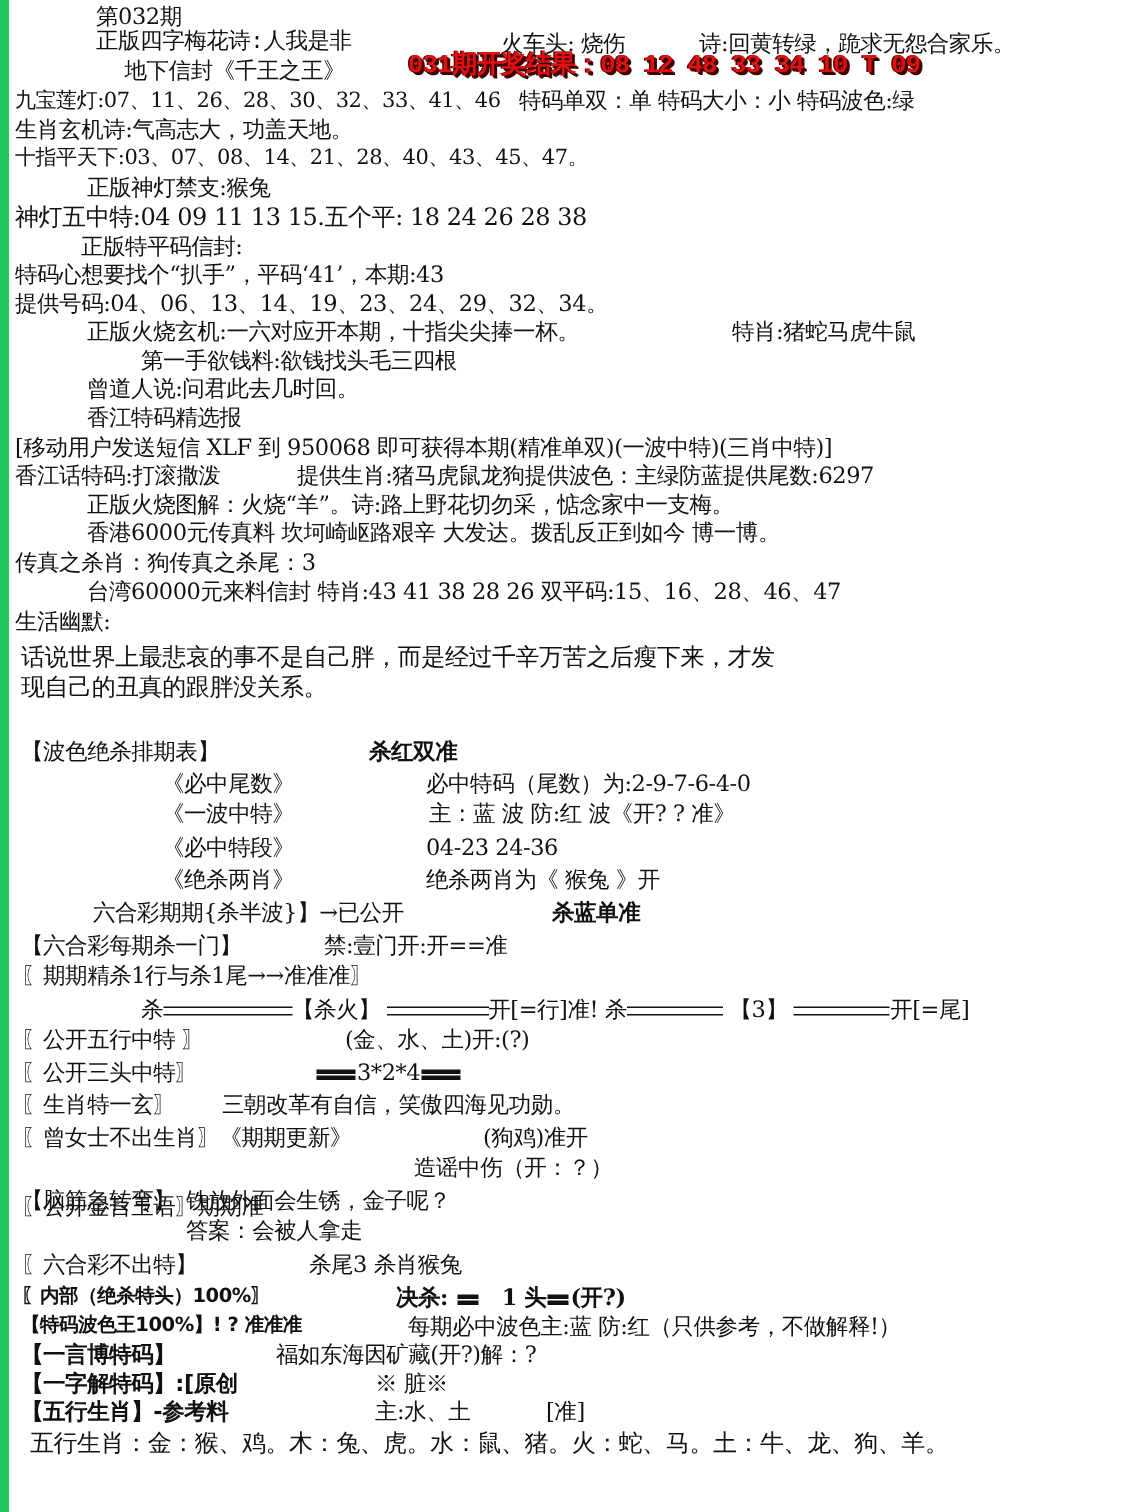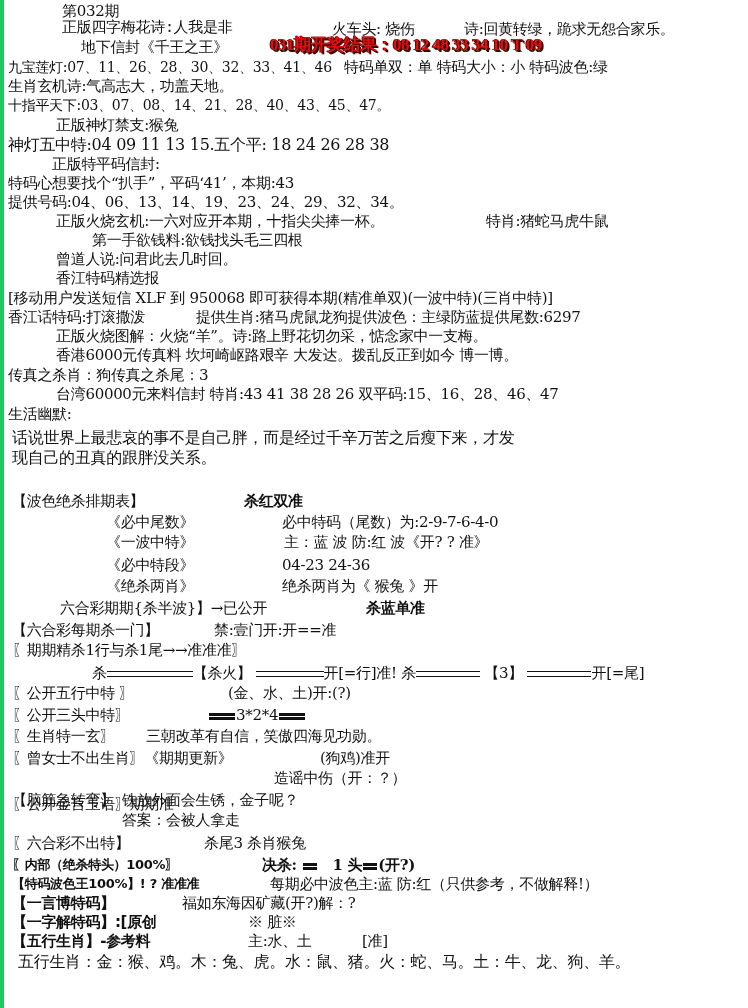--- a/index.html
+++ b/index.html
@@ -2,28 +2,28 @@
 <html><head>
 <meta charset="utf-8">
 <style>
   html, body { margin:0; padding:0; }
   body {
     width:748px; height:1008px; overflow:hidden;
     background:#ffffff; color:#111;
     font-family:"DejaVu Serif","Liberation Serif",serif;
     position:relative;
   }
-  .page { position:absolute; left:0; top:0; width:678px; height:1008px; border-left:4px solid #22c55e; box-sizing:border-box; }
+  .page { position:absolute; left:0; top:0; width:678px; height:1008px; border-left:6px solid #22c55e; box-sizing:border-box; }
   .ln { position:absolute; white-space:nowrap; font-size:15px; line-height:18px; letter-spacing:-0.3px; }
   .sm { font-size:14px; }
   .lg { font-size:16px; }
   .bold { font-weight:bold; font-family:"DejaVu Sans","Liberation Sans",sans-serif; }
   .banner {
     position:absolute; left:248px; top:35px; font-size:17px; line-height:20px;
-    font-weight:bold; font-family:Liberation Serif, serif;
+    font-weight:bold; font-family:Liberation Mono, monospace;
     color:#e01010; letter-spacing:-0.5px;
     text-shadow:1px 1px 0 #400000, 2px 2px 0 #400000, -1px 0 0 #600000;
     padding-left:18px;
   }
   .bar { display:inline-block; width:26px; height:7px; border-top:3px solid #111; border-bottom:3px solid #111; box-sizing:border-box; vertical-align:middle; margin:0 1px; }
   .bar.s { width:14px; }
   .dbl { display:inline-block; height:4px; border-top:1px solid #111; border-bottom:1px solid #111; vertical-align:middle; }
 </style>
 </head>
 <body>

